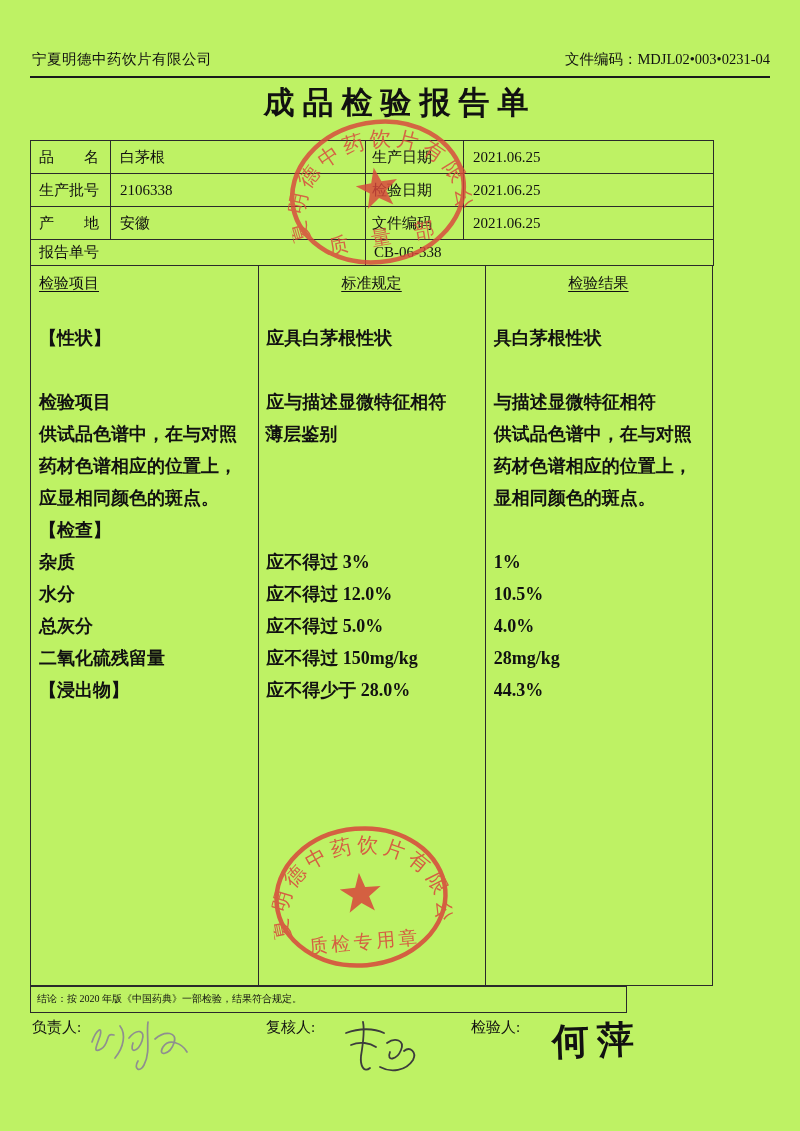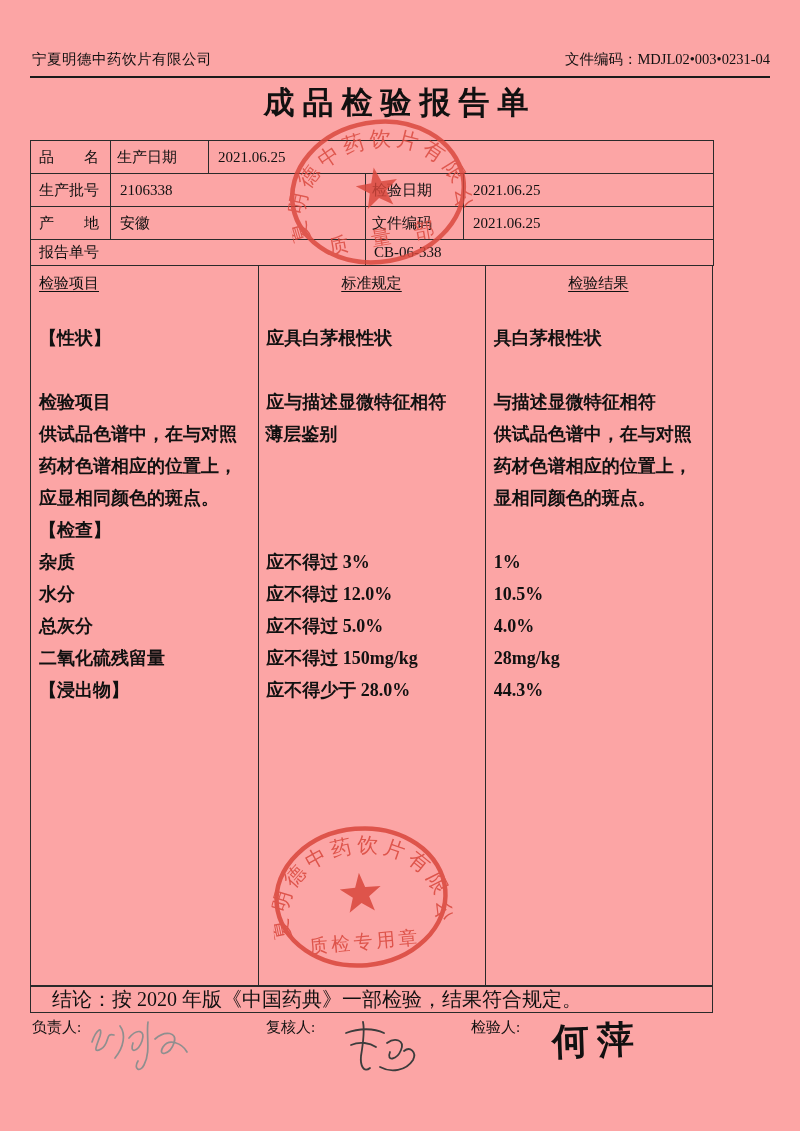--- a/index.html
+++ b/index.html
@@ -1,17 +1,17 @@
 <!DOCTYPE html>
 <html><head>
 <meta charset="utf-8">
 <style>
   html,body{margin:0;padding:0;background:#fff;}
   .page{
-    position:relative;width:800px;height:1131px;background:#fca5a5;overflow:hidden;
+    position:relative;width:800px;height:1131px;background:#bef264;overflow:hidden;
     font-family:"Liberation Serif","DejaVu Serif",serif;color:#111;
   }
   .abs{position:absolute;}
   
   .company{left:32px;top:50px;font-size:14.5px;letter-spacing:.5px;}
   .doccode{right:30px;top:50px;font-size:14.5px;}
   .headrule{left:30px;top:76px;width:740px;height:2px;background:#1a1a1a;}
   .title{left:0;top:82px;width:800px;text-align:center;font-size:31px;font-weight:bold;letter-spacing:8px;}
   
   .info-table{left:30px;top:140px;width:684px;border:1.5px solid #2a2a2a;border-bottom:none;box-sizing:border-box;}
@@ -36,22 +36,22 @@
   .ih1{width:228px;box-sizing:border-box;padding-left:8px;text-align:left;}
   .ih2{width:227px;text-align:center;}
   .ih3{width:228px;text-align:center;}
   .ibody{position:absolute;left:0;top:56px;width:100%;}
   .trow{display:flex;align-items:flex-start;}
   .tcell{box-sizing:border-box;line-height:32px;min-height:32px;font-size:18px;font-weight:bold;}
   .ti{width:228px;padding:0 6px 0 8px;}
   .ts{width:227px;padding:0 8px 0 8px;}
   .tr{width:228px;padding:0 6px 0 9px;}
   
-  .conclusion{left:30px;top:986px;width:683px;height:27px;border:1.5px solid #2a2a2a;box-sizing:border-box;
-    font-size:20px;line-height:24px;padding-left:21px;white-space:nowrap;overflow:hidden;}
+  .conclusion{left:30px;top:986px;width:597px;height:27px;border:1.5px solid #2a2a2a;box-sizing:border-box;
+    font-size:10px;line-height:24px;padding-left:6px;white-space:nowrap;overflow:hidden;}
   .signers{top:1016px;left:0;width:800px;height:70px;font-size:15px;}
   .slabel{position:absolute;top:2px;}
   .l1{left:32px;} .l2{left:266px;} .l3{left:471px;}
   .sig3{position:absolute;left:552px;top:0px;font-size:37px;font-weight:bold;transform:rotate(-2deg);letter-spacing:8px;white-space:nowrap;}
   
   .stamp{pointer-events:none;}
   .stamp1{left:286px;top:114px;transform:rotate(-10deg);opacity:.82;}
   .stamp2{left:271px;top:820px;transform:rotate(-5deg);opacity:.85;}
   svg{display:block;}
 </style>
@@ -61,20 +61,21 @@
 <div class="page">
 
   <div class="abs company">宁夏明德中药饮片有限公司</div>
   <div class="abs doccode">文件编码：MDJL02•003•0231-04</div>
   <div class="abs headrule"></div>
   <div class="abs title">成品检验报告单</div>
 
   <div class="abs info-table">
     <div class="irow">
       <div class="icell c1 br">品　　名</div>
+      <div class="icell c2 br">白茅根</div>
       <div class="icell c3 br">生产日期</div>
       <div class="icell c4">2021.06.25</div>
     </div>
     <div class="irow">
       <div class="icell c1 br">生产批号</div>
       <div class="icell c2 br">2106338</div>
       <div class="icell c3 br">检验日期</div>
       <div class="icell c4">2021.06.25</div>
     </div>
     <div class="irow">

